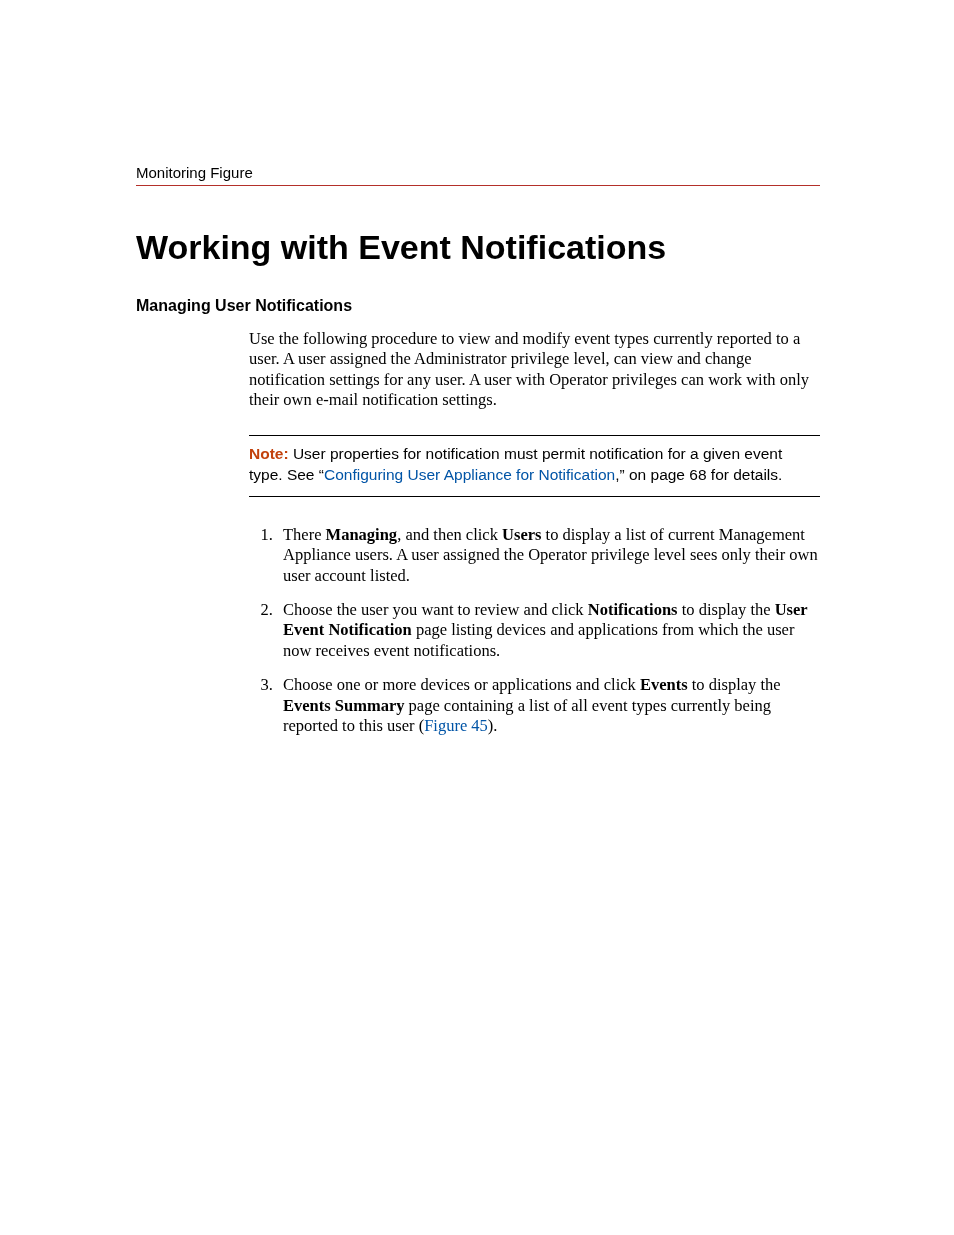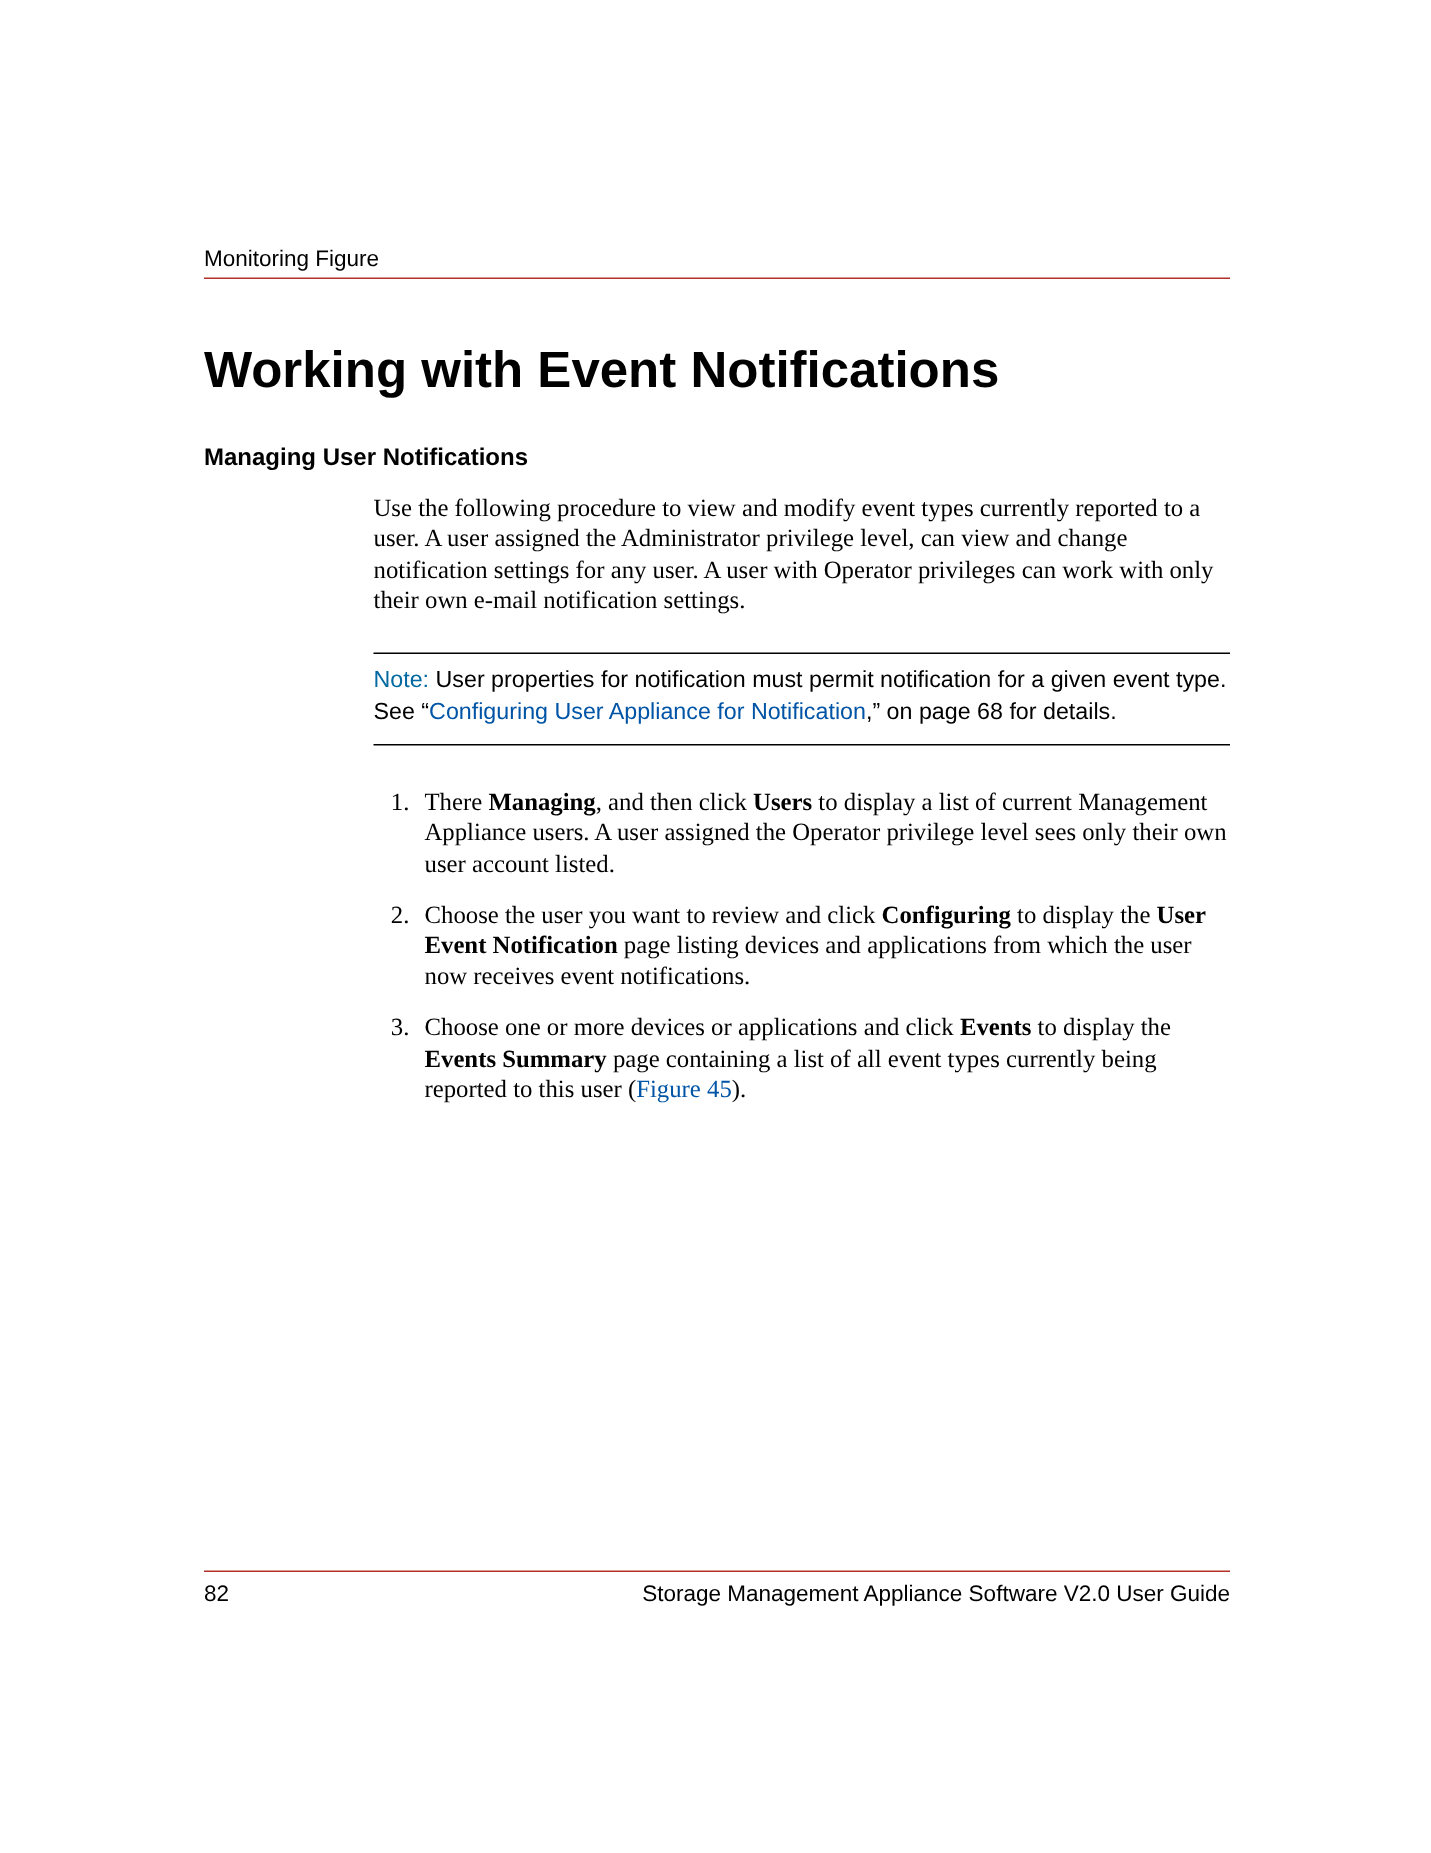--- a/index.html
+++ b/index.html
@@ -60,22 +60,22 @@
       border-bottom: 1px solid #000;
       padding: 8px 0 10px 0;
       margin-top: 24px;
       margin-bottom: 28px;
       font-family: 'Helvetica Neue', Arial, sans-serif;
       font-weight: 300;
       font-size: 15.5px;
       line-height: 1.35;
     }
     .note-label {
-      color: #0369a1;
-      font-weight: 400;
+      color: #c2410c;
+      font-weight: 700;
     }
     .link {
       color: #0054a6;
     }
     ol.steps {
       list-style: decimal;
       margin-left: 0;
       padding-left: 28px;
     }
     ol.steps li {
@@ -119,28 +119,21 @@
     <div class="note-box">
       <span class="note-label">Note:</span>
       <span>User properties for notification must permit notification for a given event type. See “</span><span class="link">Configuring User Appliance for Notification</span><span>,” on page 68 for details.</span>
     </div>
 
     <ol class="steps">
       <li>
         <span>There </span><span class="b">Managing</span><span>, and then click </span><span class="b">Users</span><span> to display a list of current Management Appliance users. A user assigned the Operator privilege level sees only their own user account listed.</span>
       </li>
       <li>
-        <span>Choose the user you want to review and click </span><span class="b">Configuring</span><span> to display the </span><span class="b">User Event Notification</span><span> page listing devices and applications from which the user now receives event notifications.</span>
+        <span>Choose the user you want to review and click </span><span class="b">Notifications</span><span> to display the </span><span class="b">User Event Notification</span><span> page listing devices and applications from which the user now receives event notifications.</span>
       </li>
       <li>
         <span>Choose one or more devices or applications and click </span><span class="b">Events</span><span> to display the </span><span class="b">Events Summary</span><span> page containing a list of all event types currently being reported to this user (</span><span class="link">Figure 45</span><span>).</span>
       </li>
     </ol>
   </div>
 
-  <div class="footer">
-    <hr class="hr-red">
-    <div class="footer-row">
-      <span>82</span>
-      <span>Storage Management Appliance Software V2.0 User Guide</span>
-    </div>
-  </div>
 </div>
 
 </body></html>

